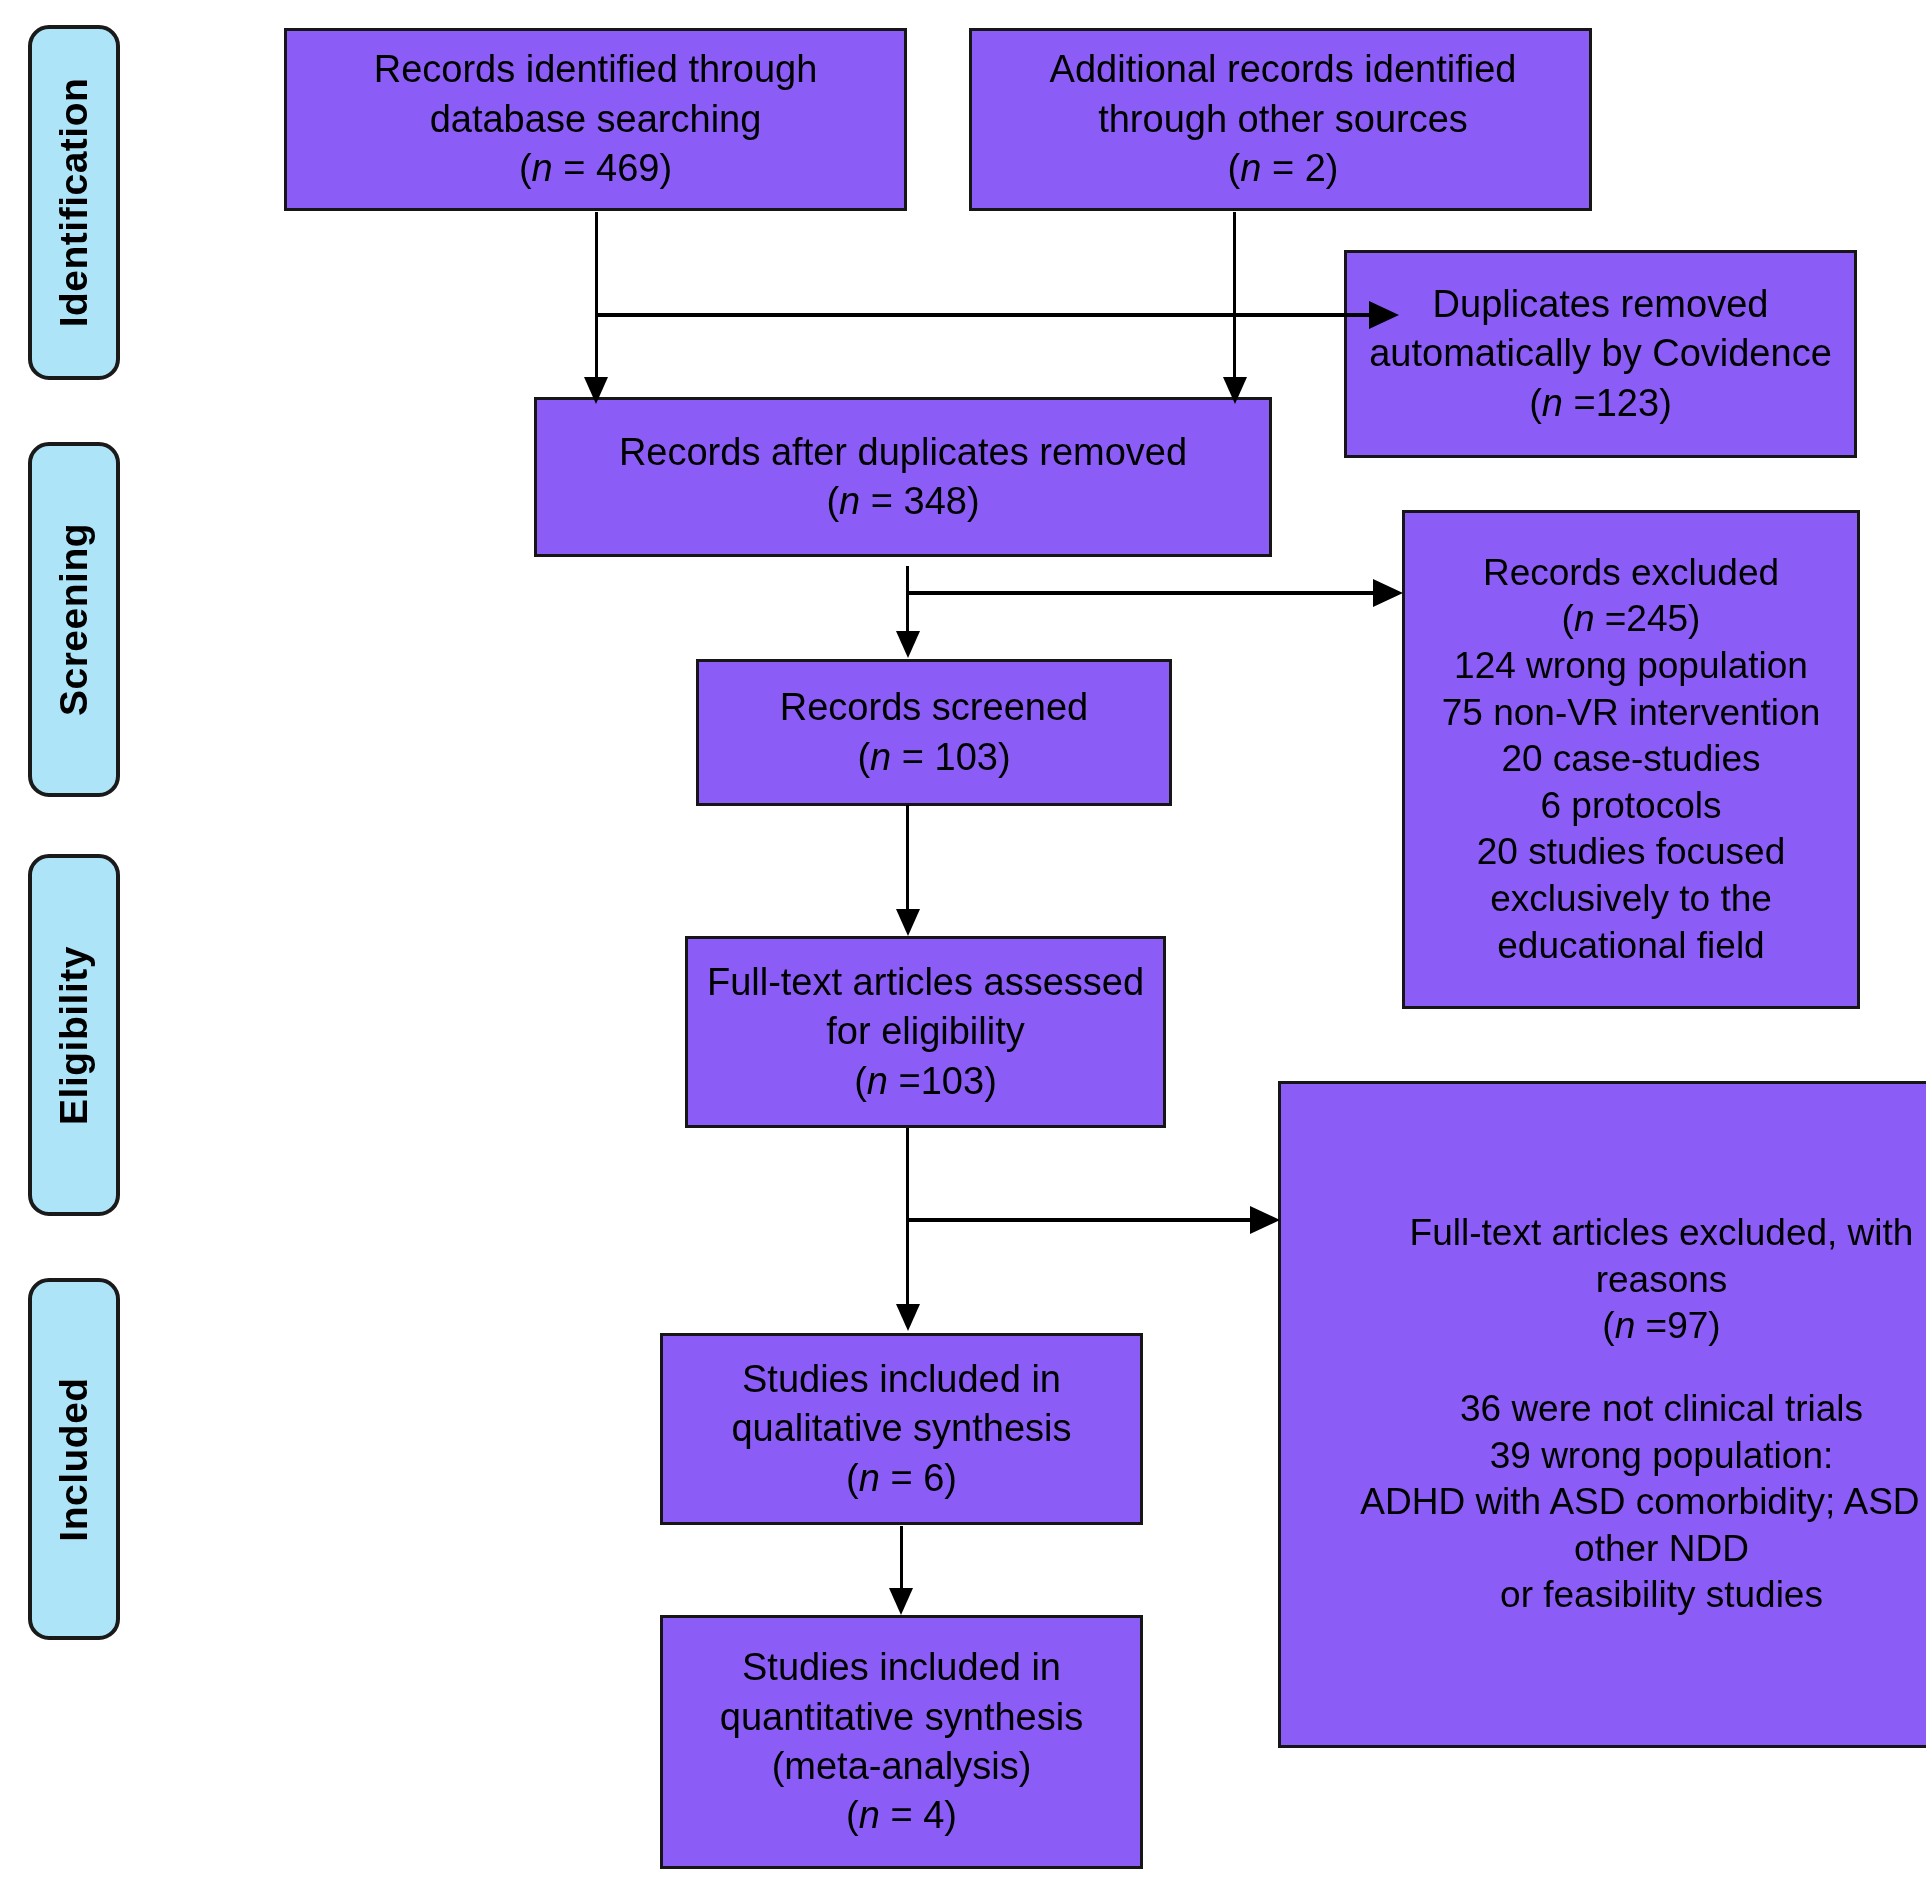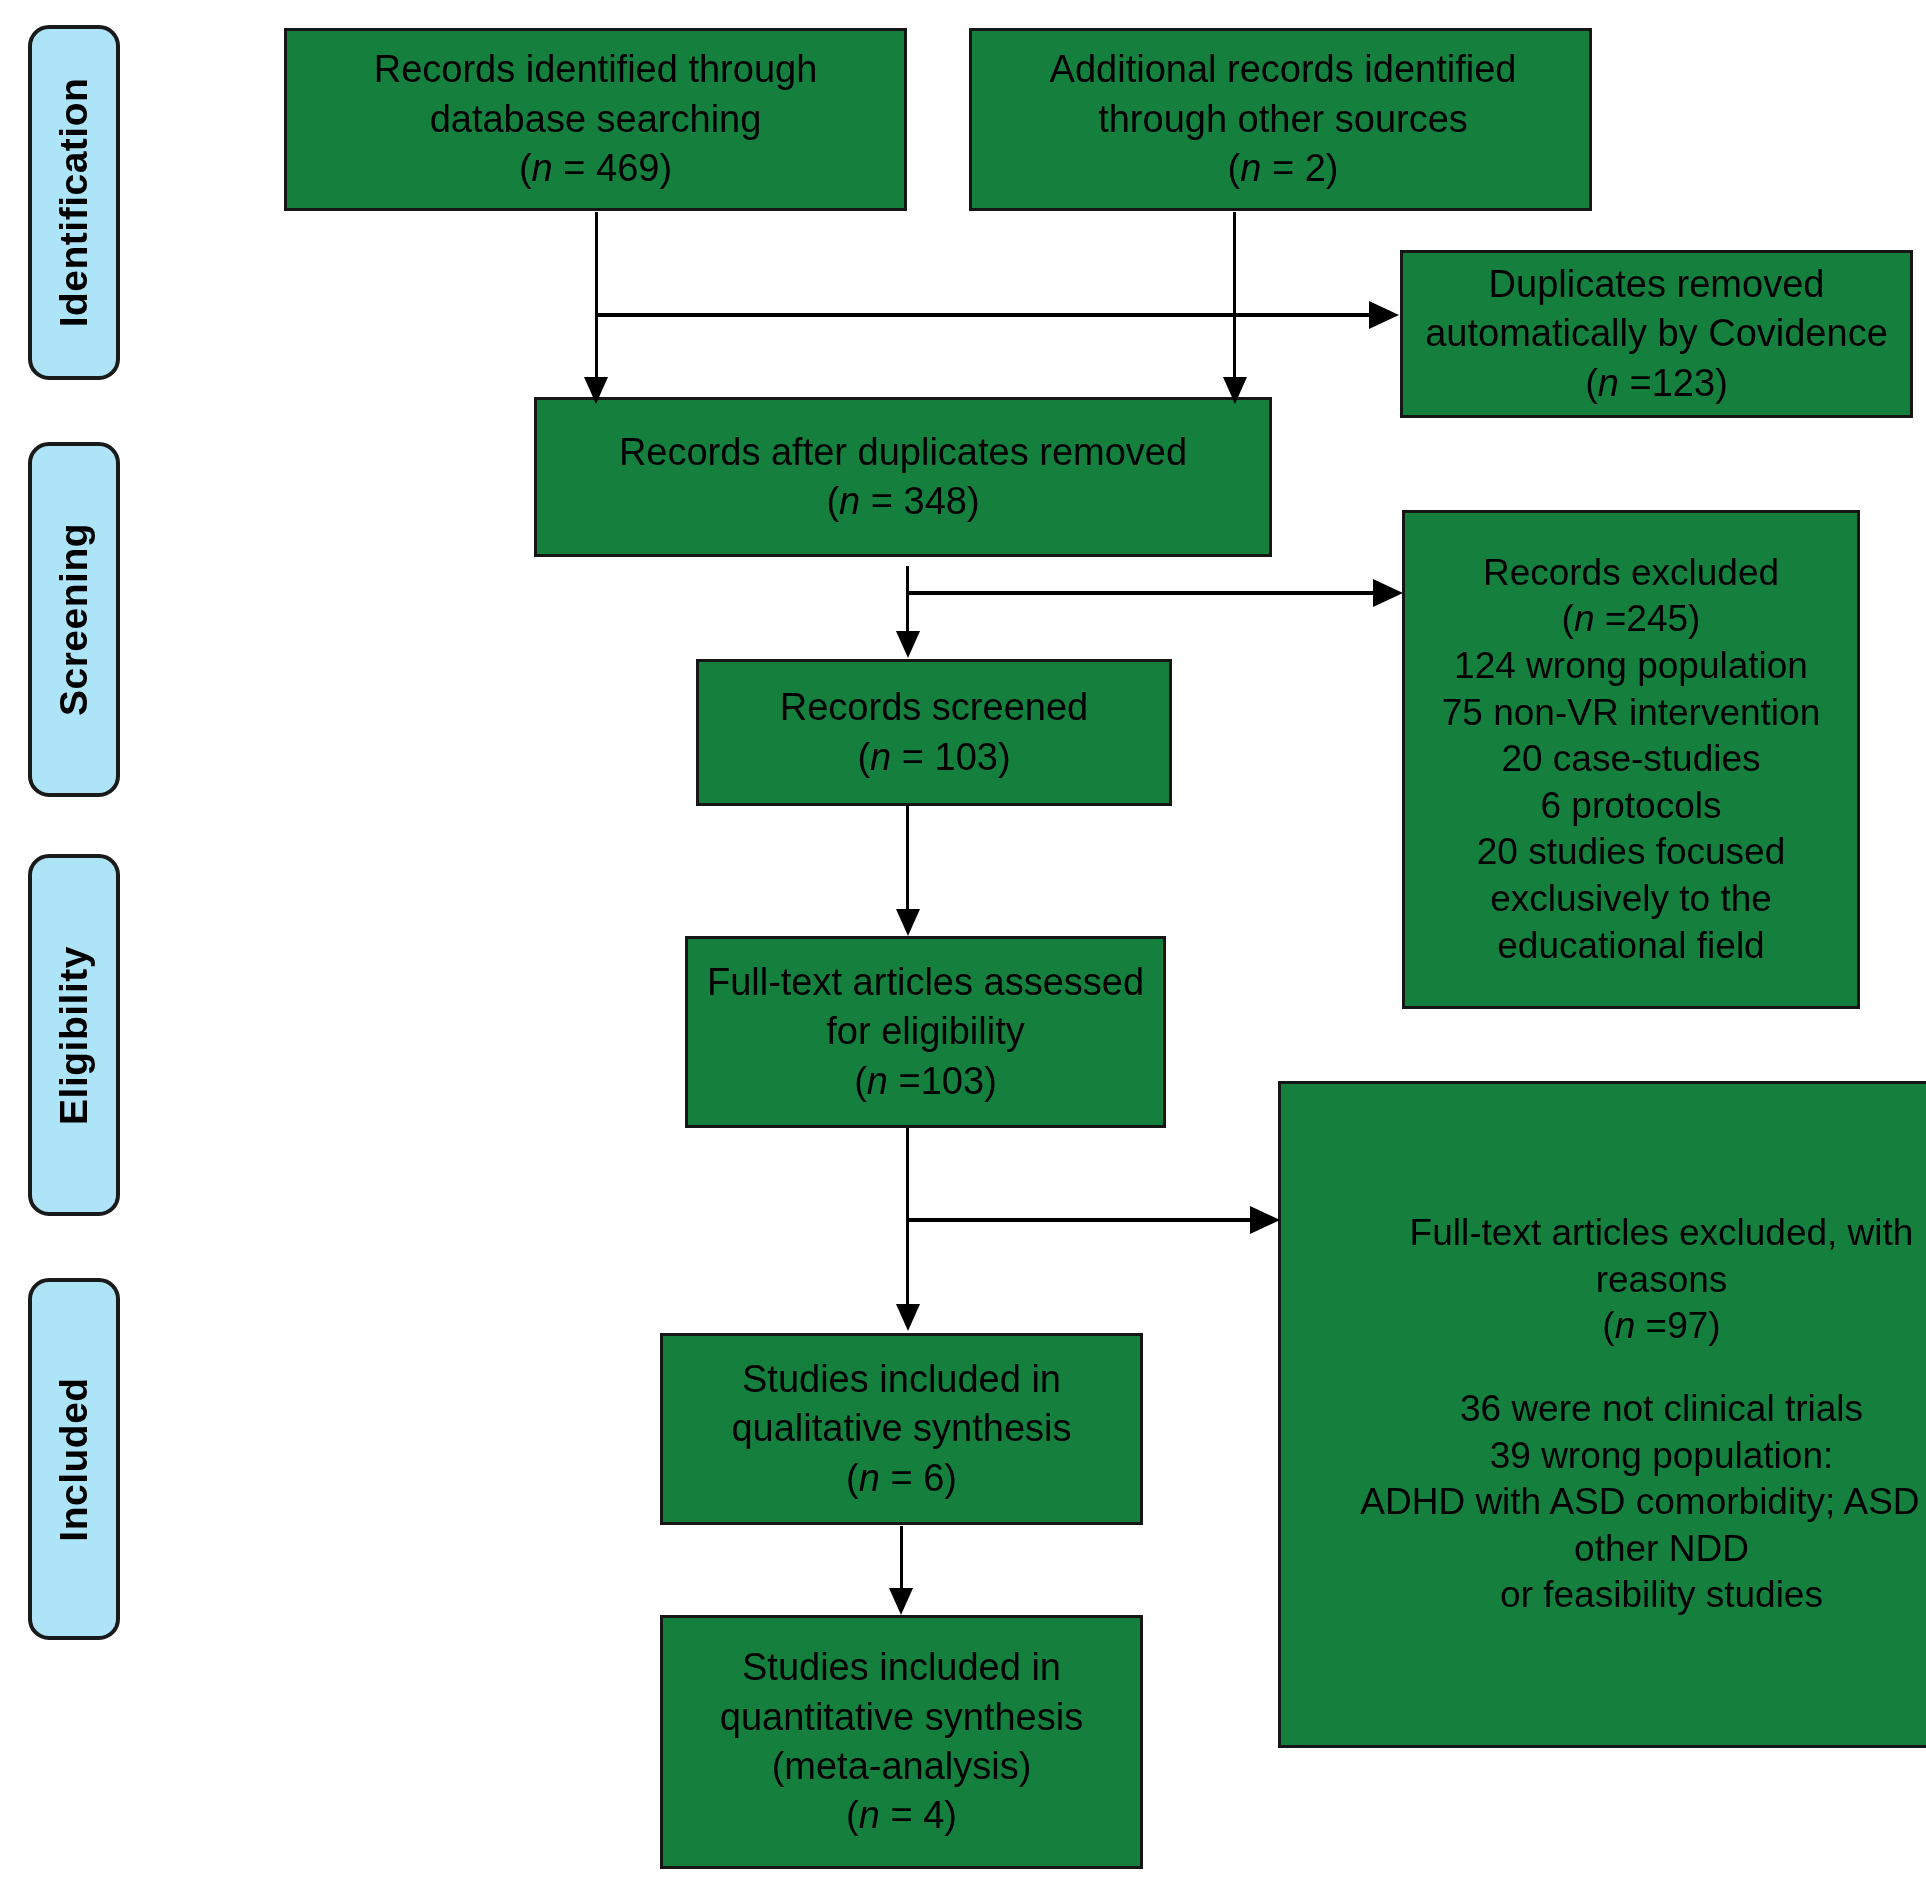--- a/index.html
+++ b/index.html
@@ -33,21 +33,21 @@
     font-weight: bold;
     font-size: 39px;
     letter-spacing: 0.5px;
     color: #000000;
     line-height: 1;
   }
 
   
   .flow-box {
     position: absolute;
-    background: #15803d;
+    background: #8b5cf6;
     border: 3.7px solid #161616;
     box-sizing: border-box;
     display: flex;
     flex-direction: column;
     align-items: center;
     justify-content: center;
     text-align: center;
     color: #000000;
     font-size: 38px;
     line-height: 1.30;
@@ -117,21 +117,21 @@
     <span class="line">database searching</span>
     <span class="line"><span>(</span><em class="n">n</em><span> = 469)</span></span>
   </div>
 
   <div class="flow-box" style="left:969px; top:28px; width:623px; height:183px;padding-left:16px;">
     <span class="line">Additional records identified</span>
     <span class="line">through other sources</span>
     <span class="line"><span>(</span><em class="n">n</em><span> = 2)</span></span>
   </div>
 
-  <div class="flow-box" style="left:1400px; top:250px; width:513px; height:168px;">
+  <div class="flow-box" style="left:1344px; top:250px; width:513px; height:208px;">
     <span class="line">Duplicates removed</span>
     <span class="line">automatically by Covidence</span>
     <span class="line"><span>(</span><em class="n">n</em><span> =123)</span></span>
   </div>
 
   <div class="flow-box" style="left:534px; top:388px; width:738px; height:160px;margin-top:9px;">
     <span class="line">Records after duplicates removed</span>
     <span class="line"><span>(</span><em class="n">n</em><span> = 348)</span></span>
   </div>
 

